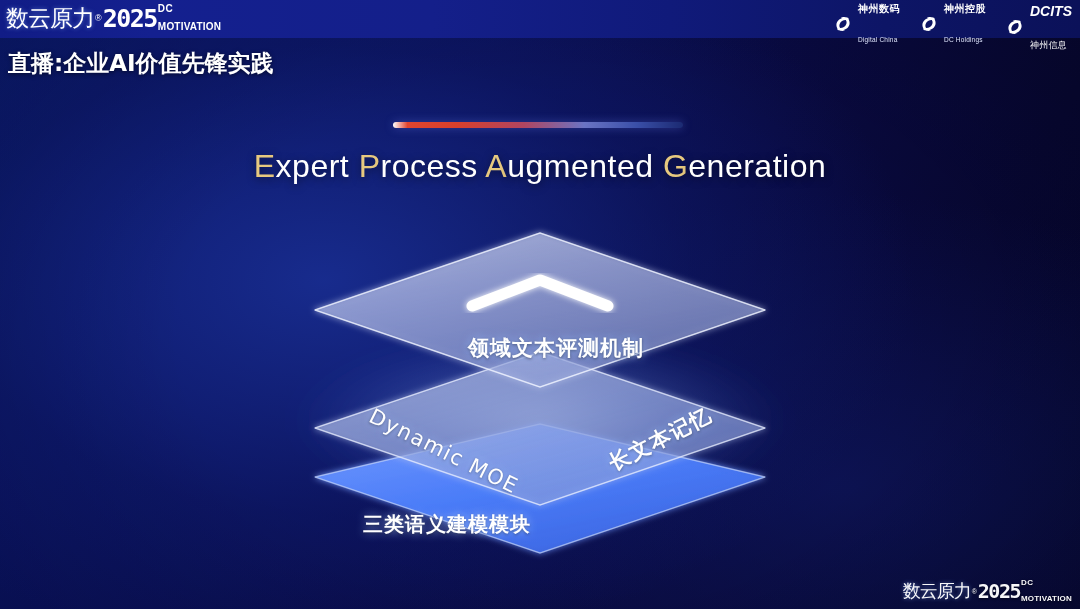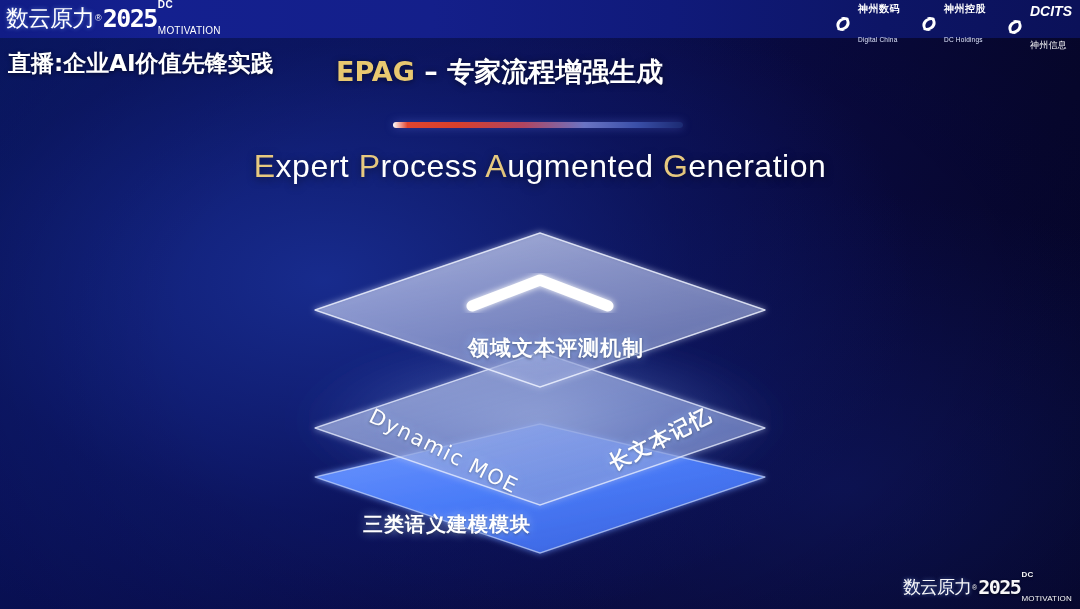--- a/index.html
+++ b/index.html
@@ -38,21 +38,21 @@
   .brand-reg{font-size:9px;vertical-align:super;margin-left:1px;}
   .brand-year{
     font-size:25px;font-weight:bold;letter-spacing:-1.5px;margin-left:1px;
     font-family:"DejaVu Sans Mono","Liberation Mono",monospace;
   }
   .brand-dcwrap{
     display:inline-flex;flex-direction:column;justify-content:space-between;
     margin-left:1px;line-height:1;
   }
   .brand-dc{font-size:10px;font-weight:bold;letter-spacing:.4px;}
-  .brand-mot{font-size:10px;font-weight:normal;letter-spacing:.2px;margin-top:16px;}
+  .brand-mot{font-size:10px;font-weight:bold;letter-spacing:.2px;margin-top:8px;}
 
   .partner-logos{
     position:absolute;right:8px;top:4px;height:30px;
     display:flex;align-items:flex-start;gap:18px;
   }
   .plogo{display:flex;align-items:center;gap:4px;}
   .plogo .mark{width:22px;height:22px;flex:0 0 22px;}
   .plogo .ptxt{display:flex;flex-direction:column;line-height:1.05;color:#fff;}
   .plogo .pcn{font-size:10px;font-weight:bold;letter-spacing:.5px;white-space:nowrap;}
   .plogo .pen{font-size:6.5px;font-weight:normal;letter-spacing:.2px;white-space:nowrap;color:#dfe6ff;margin-top:22px;}
@@ -183,23 +183,20 @@
           <span class="pcn">DCITS</span>
           <span class="pen">神州信息</span>
         </span>
       </div>
 
     </div>
   </div>
 
   <div class="livetitle">直播:企业AI价值先锋实践</div>
 
-  <div class="slidetitle">
-    <span class="gold">EPAG</span><span> – </span><span>专家流程增强生成</span>
-  </div>
 
   <div class="rule"></div>
 
   <div class="bigtitle">
     <span class="cap">E</span><span>xpert</span>
     <span class="cap">P</span><span>rocess</span>
     <span class="cap">A</span><span>ugmented</span>
     <span class="cap">G</span><span>eneration</span>
   </div>
 

